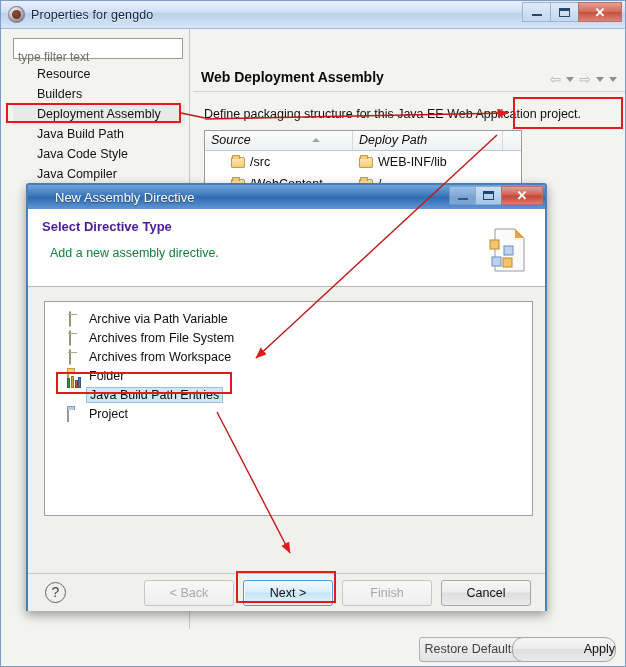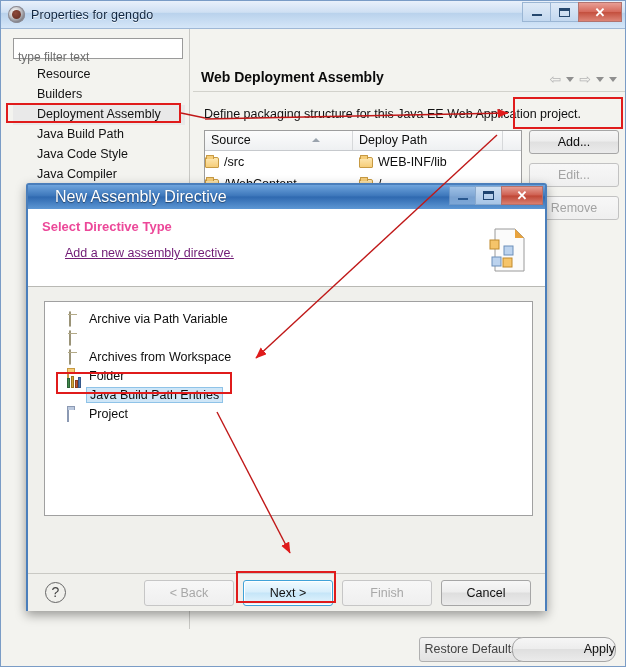--- a/index.html
+++ b/index.html
@@ -120,30 +120,30 @@
     position: absolute; left: 203px; top: 101px; width: 318px; height: 78px;
     background: #ffffff; border: 1px solid #9d9d9d;
     overflow: hidden;
   }
   .thead {
     display: flex; height: 20px;
     background: linear-gradient(to bottom, #fcfcfc, #eef0f2);
     border-bottom: 1px solid #c6c9cd;
     font-size: 12.5px; color: #0d0d0d;
   }
-  .th { padding: 2px 12px 0 6px; position: relative; }
+  .th { padding: 2px 12px 0 6px; position: relative; font-style: italic; }
   .th.c1 { width: 148px; border-right: 1px solid #d6d8da; }
   .th.c2 { width: 150px; border-right: 1px solid #d6d8da; }
   .th.sortmark::after {
     content:""; position:absolute; right: 32px; top: 7px;
     width:0;height:0;border-left:4px solid transparent;border-right:4px solid transparent;border-bottom:4px solid #9aa3ad;
   }
   .trow { display: flex; height: 22px; align-items: center; font-size: 12.5px; color: #0d0d0d; }
   .tc { display: flex; align-items: center; }
-  .tc.c1 { width: 148px; }
+  .tc.c1 { width: 148px; padding-left: 26px; }
   .tc.c2 { width: 150px; padding-left: 6px; }
   .folder-ico {
     width: 14px; height: 11px; margin-right: 5px; flex: 0 0 auto;
     background: linear-gradient(to bottom, #fde7b2, #f6cd78);
     border: 1px solid #c79a43; border-radius: 1px 2px 1px 1px;
     position: relative;
   }
   .folder-ico::before {
     content:""; position:absolute; left:0px; top:-3px; width:6px; height:3px;
     background:#f6cd78; border:1px solid #c79a43; border-bottom:none; border-radius:1px 1px 0 0;
@@ -181,43 +181,43 @@
     border-radius: 3px 3px 0 0;
     box-shadow: 0 4px 11px rgba(0,0,0,.38);
   }
   .dlg-titlebar {
     height: 24px;
     background: linear-gradient(to bottom, #6ea4dd 0%, #3d77bb 45%, #2f69b0 50%, #5d97d4 100%);
     display: flex; align-items: center; padding-left: 6px;
     position: relative;
   }
   .dlg-titlebar .tb-ico { width: 15px; height: 15px; margin-right: 6px; }
-  .dlg-titlebar .tb-title { font-size: 16px; color: #ffffff; text-shadow: 0 1px 1px rgba(0,0,0,.45); }
+  .dlg-titlebar .tb-title { font-size: 13px; color: #ffffff; text-shadow: 0 1px 1px rgba(0,0,0,.45); }
   .dlg-wctl { position: absolute; right: 2px; top: 1px; display: flex; }
   .dlg-wbtn {
     width: 27px; height: 19px; margin-left: -1px;
     border: 1px solid #89a9cd;
     background: linear-gradient(to bottom, #cddff2, #a6c4e6);
     display:flex; align-items:center; justify-content:center;
   }
   .dlg-wbtn.dim { opacity: .55; }
   .dlg-wbtn.close {
     width: 42px; border: 1px solid #b5706a; color: #fff; font-weight: bold; font-size: 13px;
     background: linear-gradient(to bottom, #e49d92 0%, #cf5f50 48%, #bf4635 52%, #d97f70 100%);
   }
   .dlg-wbtn .min-glyph { width:10px;height:2px;background:#1e4470;margin-top:6px;}
   .dlg-wbtn .max-glyph { width:11px;height:9px;border:1px solid #1e4470;border-top-width:3px;}
 
   .dlg-header {
     position: relative; height: 78px; background: #ffffff;
     border-bottom: 1px solid #b9b9b4;
     padding: 10px 12px 0 14px;
   }
-  .dlg-h1 { font-size: 13px; font-weight: bold; color: #ec4899; }
-  .dlg-h2 { font-size: 12.5px; color: #701a75; margin-top: 12px; margin-left: 23px; text-decoration: underline; }
+  .dlg-h1 { font-size: 13px; font-weight: bold; color: #4c1d95; }
+  .dlg-h2 { font-size: 12.5px; color: #15803d; margin-top: 12px; margin-left: 8px; }
   .banner-ico {
     position: absolute; right: 16px; top: 17px; width: 44px; height: 48px;
   }
 
   .dlg-content {
     position: relative; height: 286px; background: #f0f0ec;
     padding: 14px 16px 0 16px;
   }
   .dtype-list {
     width: 489px; height: 215px; background: #ffffff;
@@ -358,25 +358,20 @@
             <i class="folder-ico"></i>
             <span>/WebContent</span>
           </div>
           <div class="tc c2">
             <i class="folder-ico"></i>
             <span>/</span>
           </div>
         </div>
       </div>
 
-      <div class="side-btns">
-        <div class="btn">Add...</div>
-        <div class="btn disabled">Edit...</div>
-        <div class="btn disabled">Remove</div>
-      </div>
 
       <div class="restore-btn">Restore Defaults</div>
       <div class="apply-btn">Apply</div>
 
     </div>
   </div>
 
   <div class="win-dialog">
 
     <div class="dlg-titlebar">
@@ -407,20 +402,21 @@
     </div>
 
     <div class="dlg-content">
       <div class="dtype-list">
         <div class="dtype-row">
           <span class="di"><i class="di-jar"></i></span>
           <span class="dtype-label">Archive via Path Variable</span>
         </div>
         <div class="dtype-row">
           <span class="di"><i class="di-jar"></i></span>
+          <span class="dtype-label">Archives from File System</span>
         </div>
         <div class="dtype-row">
           <span class="di"><i class="di-jar"></i></span>
           <span class="dtype-label">Archives from Workspace</span>
         </div>
         <div class="dtype-row">
           <span class="di"><i class="di-folder"></i></span>
           <span class="dtype-label">Folder</span>
         </div>
         <div class="dtype-row selected">

